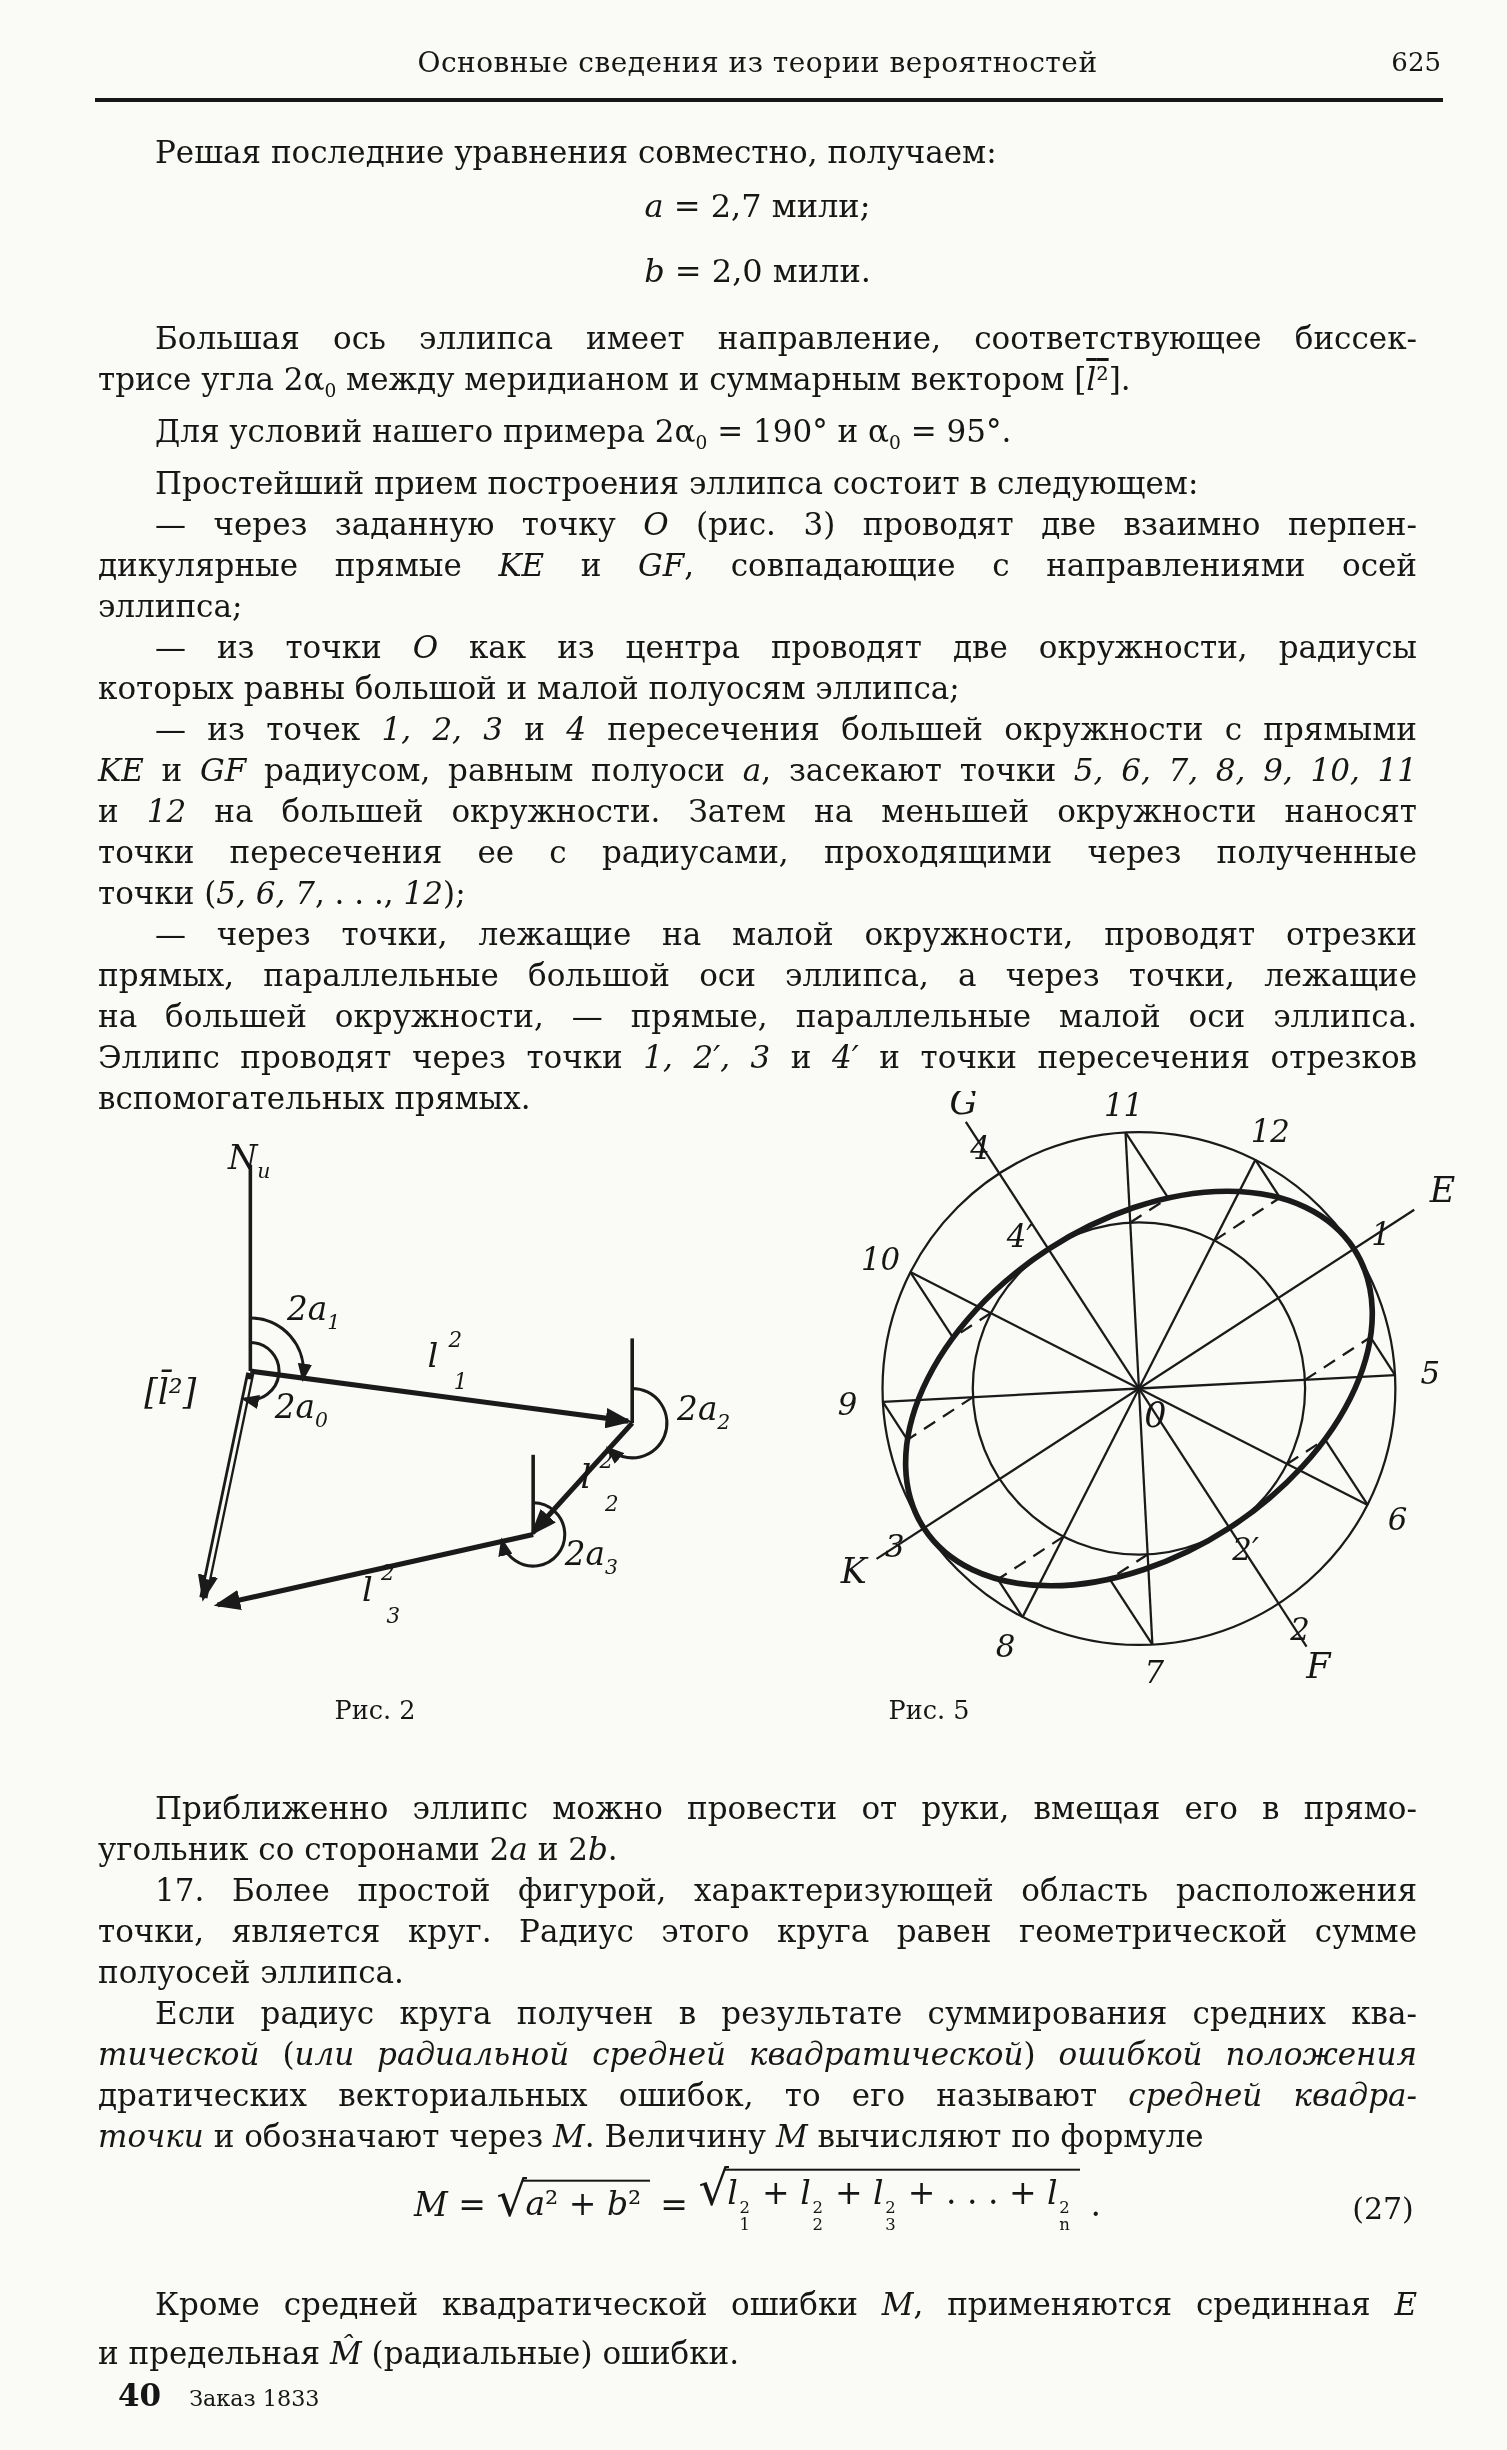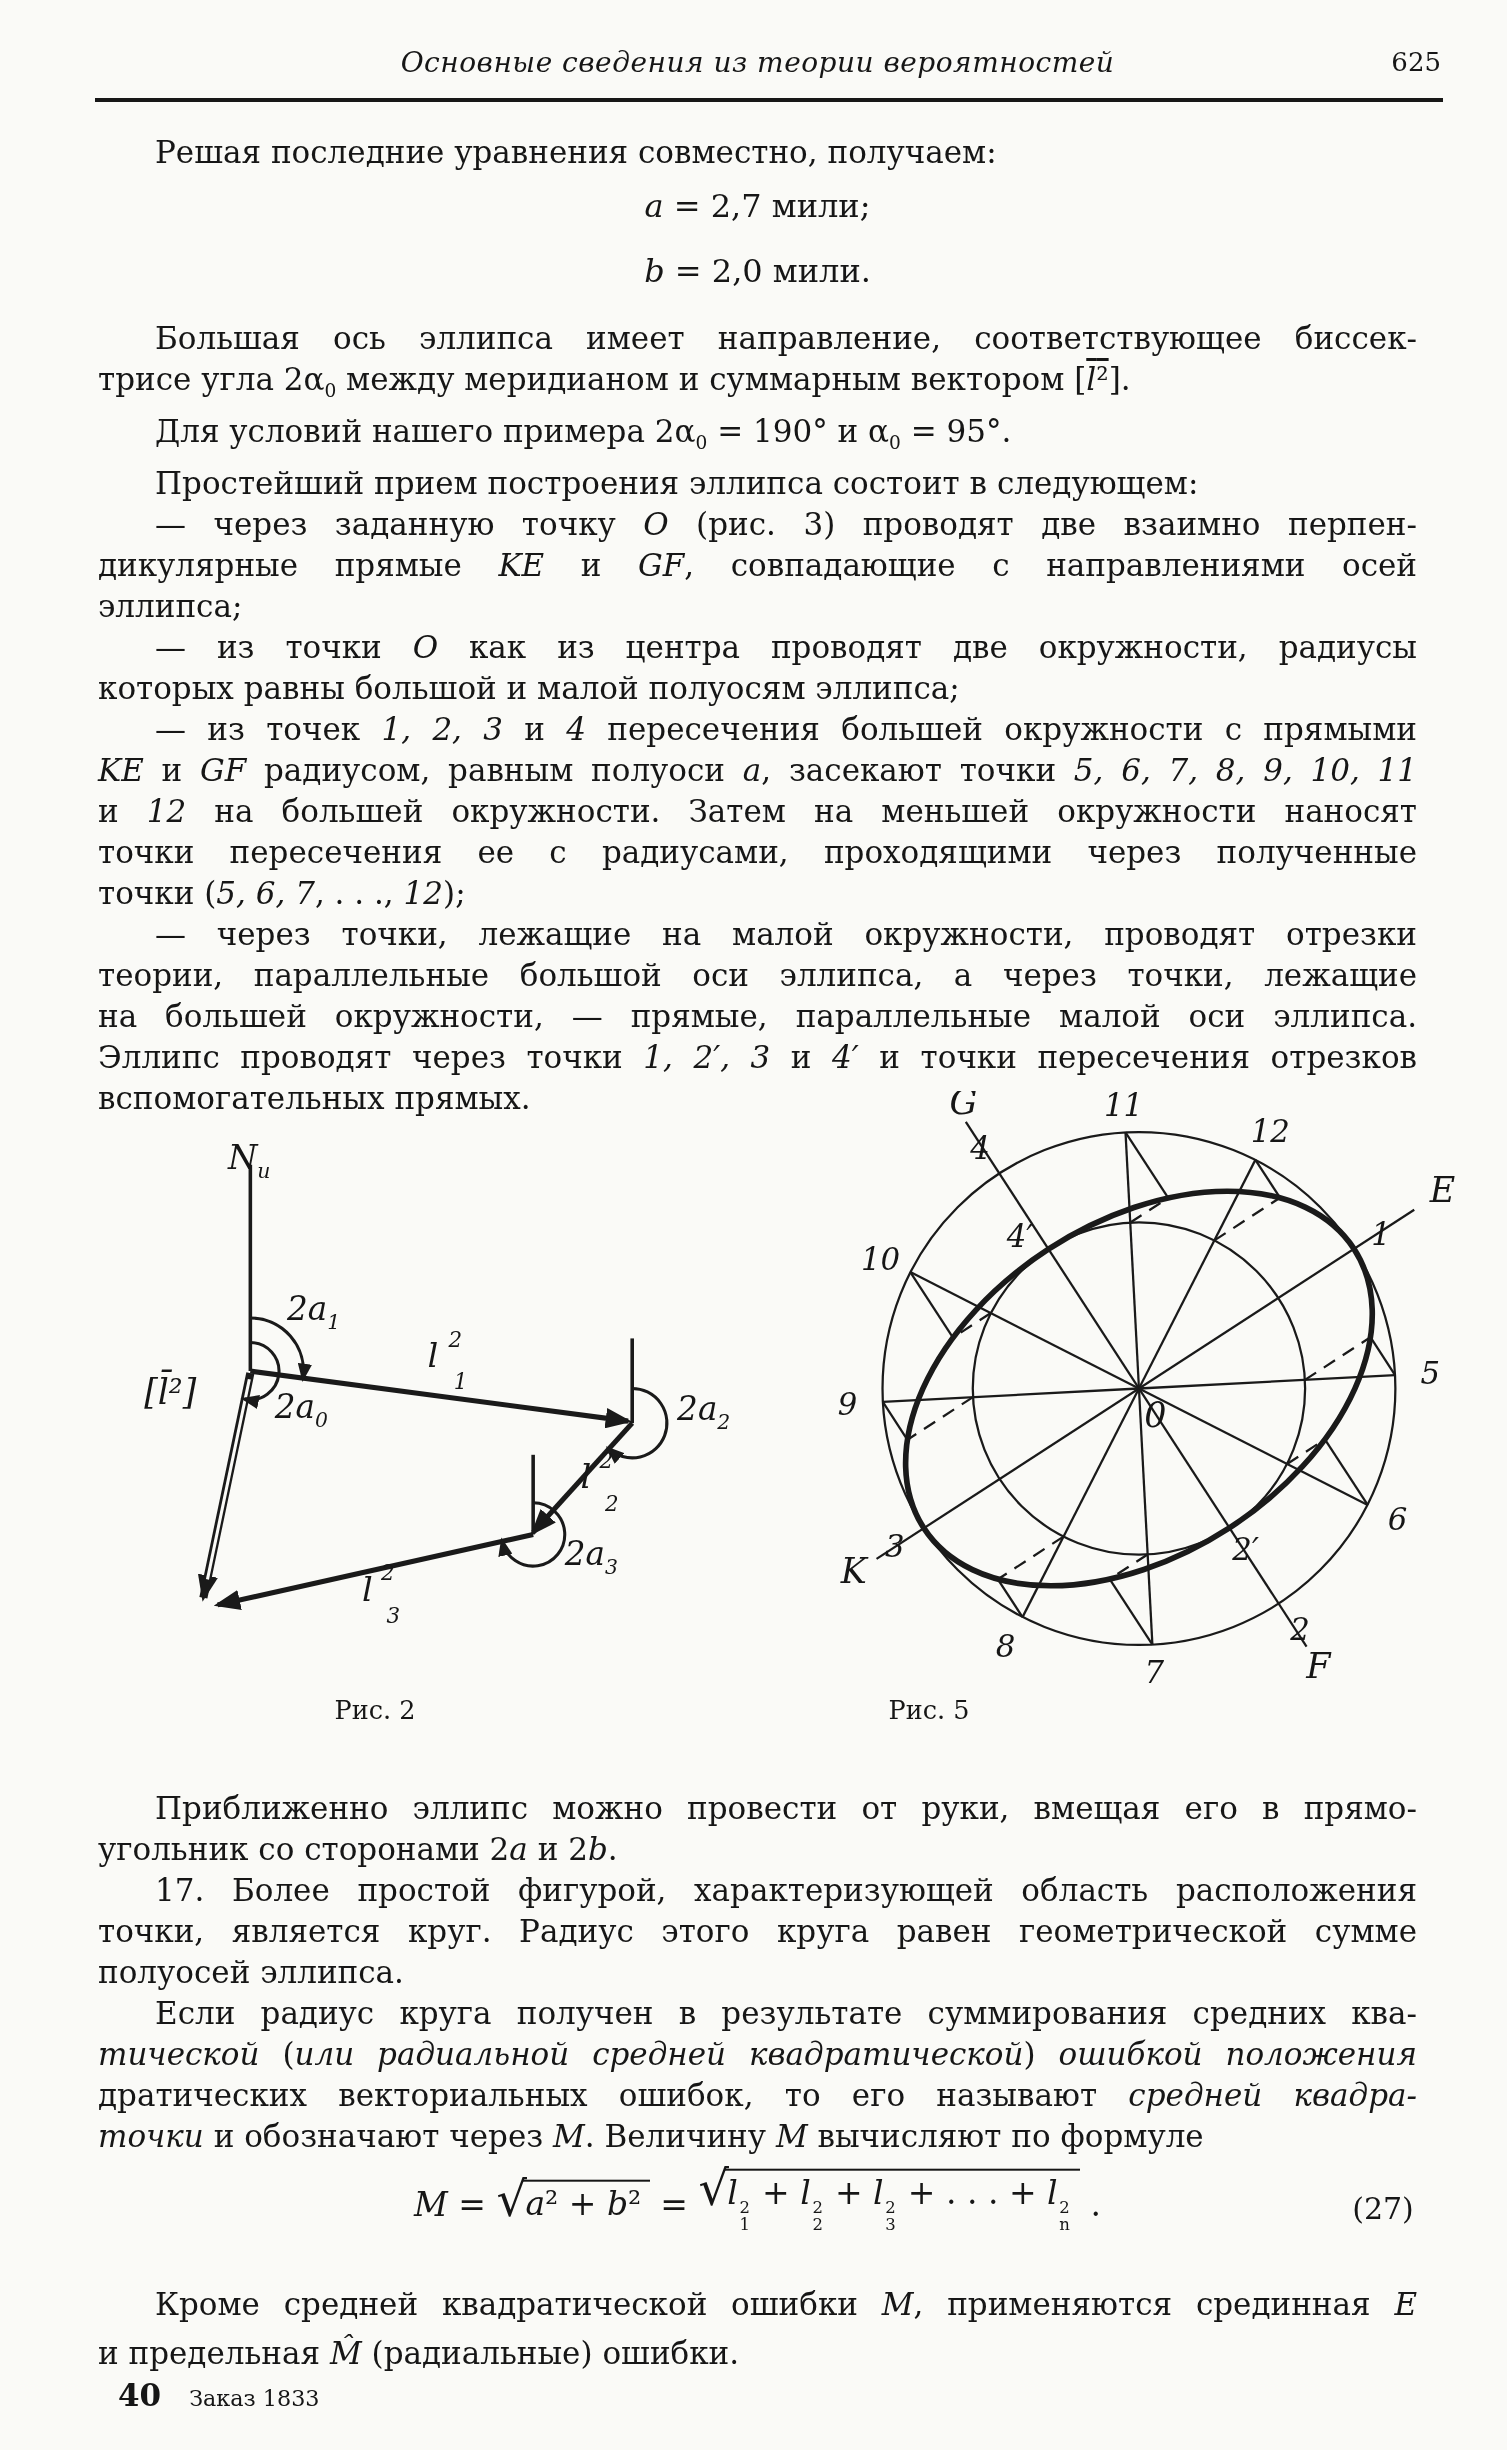--- a/index.html
+++ b/index.html
@@ -6,21 +6,21 @@
   .page{position:relative;width:1507px;height:2450px;background:#fafaf7;color:#161616;
         font-family:"DejaVu Serif","Liberation Serif",serif;overflow:hidden;}
   .abs{position:absolute;}
   .btext{font-size:31px;line-height:41px;}
   .para{margin:0;}
   .pline{text-align:justify;text-align-last:justify;white-space:normal;}
   .pline.last{text-align-last:auto;}
   .pline.first{text-indent:57px;}
   sub{font-size:0.6em;}
   .ol{text-decoration:overline;}
-  .header-title{font-style:italic;font-size:28px;text-align:center;letter-spacing:0.5px;}
+  .header-title{font-size:28px;text-align:center;letter-spacing:0.5px;}
   .page-number{font-size:26px;text-align:right;}
   .rule{background:#171717;height:3.7px;}
   .centered-eq{font-size:32px;text-align:center;}
   .caption{font-size:25.5px;text-align:center;}
   .formula{font-size:33px;text-align:center;}
   .radical{display:inline-flex;vertical-align:middle;transform:translateY(-4.3px);}
   .rad-sign{font-size:1.45em;line-height:0.82;align-self:flex-start;}
   .rad-body{border-top:2.7px solid #161616;padding:2.1px 8.5px 3.2px 2.1px;margin-left:-3.7px;align-self:flex-start;}
   .ss{display:inline-flex;flex-direction:column;align-items:center;font-size:0.5em;line-height:1.05;
       vertical-align:-0.55em;margin:0 1.6px;}
@@ -66,21 +66,21 @@
       </div>
       <div class="para">
         <div class="pline first">— из точек <i>1, 2, 3</i> и <i>4</i> пересечения большей окружности с прямыми</div>
         <div class="pline"><i>KE</i> и <i>GF</i> радиусом, равным полуоси <i>a</i>, засекают точки <i>5, 6, 7, 8, 9, 10, 11</i></div>
         <div class="pline">и <i>12</i> на большей окружности. Затем на меньшей окружности наносят</div>
         <div class="pline">точки пересечения ее с радиусами, проходящими через полученные</div>
         <div class="pline last">точки (<i>5, 6, 7</i>, . . ., <i>12</i>);</div>
       </div>
       <div class="para">
         <div class="pline first">— через точки, лежащие на малой окружности, проводят отрезки</div>
-        <div class="pline">теории, параллельные большой оси эллипса, а через точки, лежащие</div>
+        <div class="pline">прямых, параллельные большой оси эллипса, а через точки, лежащие</div>
         <div class="pline">на большей окружности, — прямые, параллельные малой оси эллипса.</div>
         <div class="pline">Эллипс проводят через точки <i>1, 2′, 3</i> и <i>4′</i> и точки пересечения отрезков</div>
         <div class="pline last">вспомогательных прямых.</div>
       </div>
     </div>
 
   <svg class="abs" style="left:136px;top:1136px;" width="633" height="511" viewBox="0 0 620 500">
     <defs>
       <marker id="arrV" markerUnits="userSpaceOnUse" markerWidth="26" markerHeight="20" refX="22" refY="10" orient="auto">
         <path d="M0,0 L26,10 L0,20 z" fill="#1a1a1a"></path>

